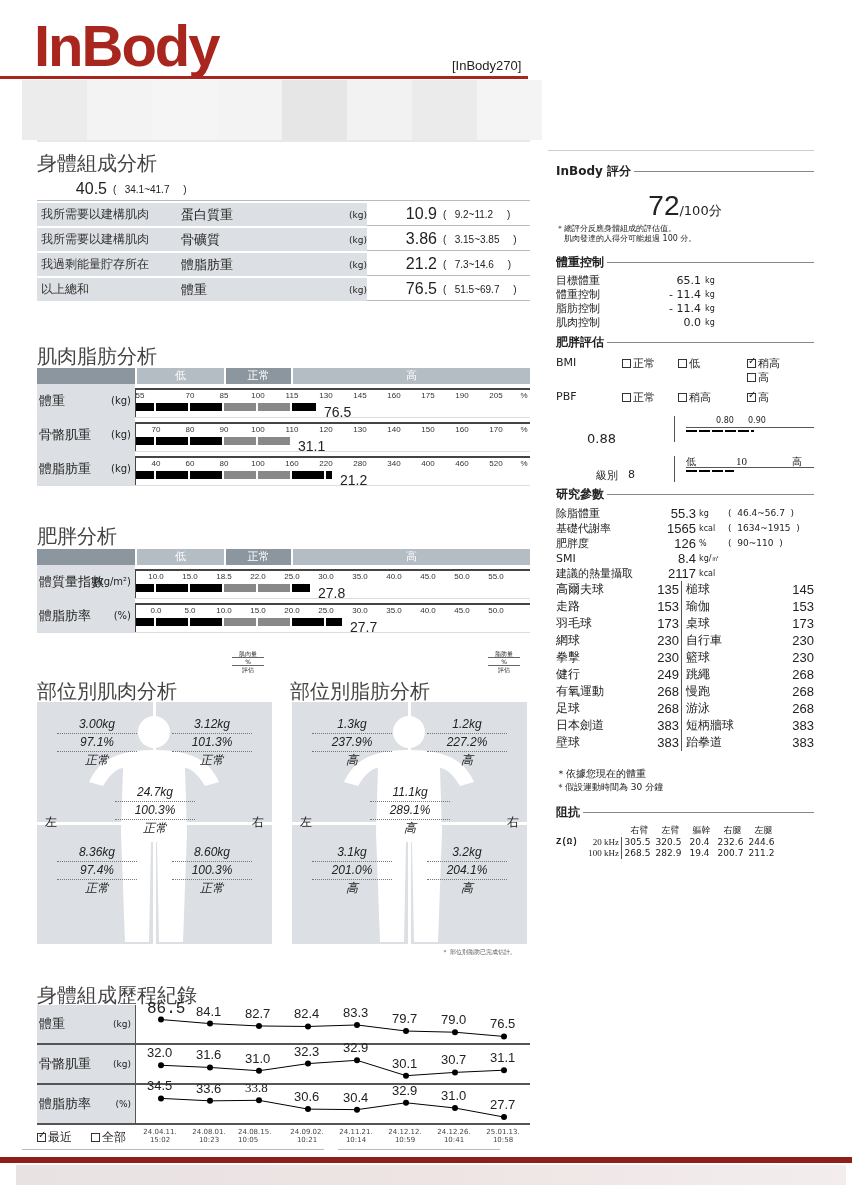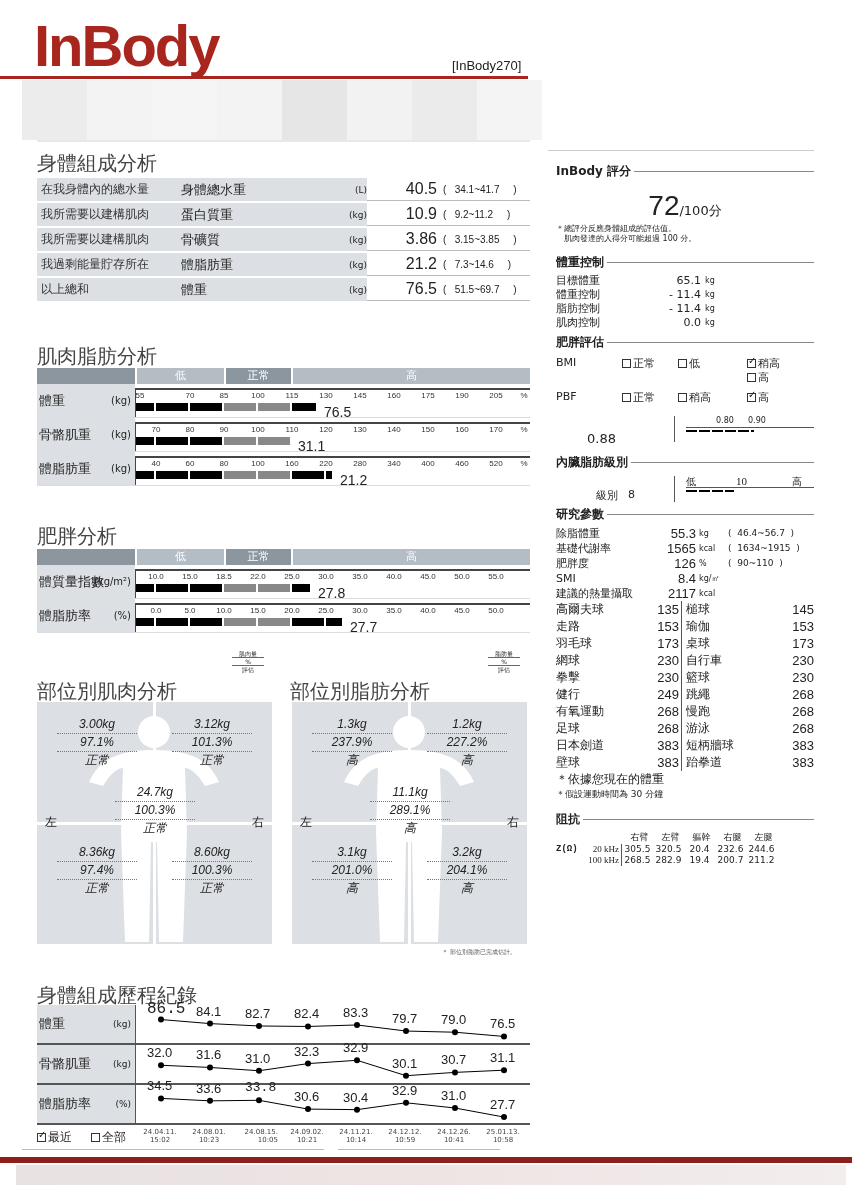--- a/index.html
+++ b/index.html
@@ -75,25 +75,20 @@
     <div style="background:#f2f2f2"></div>
     <div style="background:#ebebeb"></div>
     <div style="background:#f4f4f4"></div>
 </div>
 <div class="abs" style="left:37px;top:140px;width:493px;height:2px;background:#e8e8e8"></div>
 <div class="abs" style="left:548px;top:150px;width:266px;height:1px;background:#ccc"></div>
 
 <div class="abs sec-title" style="left:37px;top:150px">身體組成分析</div>
 <div class="abs bc-table" id="bc-table">
     <div class="bc-row">
-        <div class="l">
-        <span class="d1">在我身體內的總水量</span>
-        <span class="d2">身體總水重</span>
-        <span class="u">(L)</span>
-      </div>
         <div class="r">
         <span class="v">40.5</span>
         <span class="rg">(&nbsp;&nbsp; <span>34.1~41.7</span>&nbsp;&nbsp;&nbsp;&nbsp; )</span>
       </div>
       </div>
     <div class="bc-row">
         <div class="l">
         <span class="d1">我所需要以建構肌肉</span>
         <span class="d2">蛋白質重</span>
         <span class="u">(kg)</span>
@@ -474,40 +469,40 @@
           <circle cx="74" cy="15.849999999999994" r="3" fill="#000"></circle>
           <circle cx="123" cy="15.300000000000008" r="3" fill="#000"></circle>
           <circle cx="172" cy="24.099999999999994" r="3" fill="#000"></circle>
           <circle cx="221" cy="24.650000000000006" r="3" fill="#000"></circle>
           <circle cx="270" cy="17.775000000000006" r="3" fill="#000"></circle>
           <circle cx="319" cy="23" r="3" fill="#000"></circle>
           <circle cx="368" cy="32.075" r="3" fill="#000"></circle>
         </svg>
         <span style="position:absolute;left:11px;top:-6.625px;font-size:13px;font-family:'Liberation Sans',sans-serif">34.5</span>
         <span style="position:absolute;left:60px;top:-4.150000000000006px;font-size:13px;font-family:'Liberation Sans',sans-serif">33.6</span>
-        <span style="position:absolute;left:109px;top:-4.699999999999992px;font-size:13px;font-family:Liberation Mono, monospace">33.8</span>
+        <span style="position:absolute;left:109px;top:-4.699999999999992px;font-size:13px;font-family:Liberation Serif, serif">33.8</span>
         <span style="position:absolute;left:158px;top:4.099999999999994px;font-size:13px;font-family:'Liberation Sans',sans-serif">30.6</span>
         <span style="position:absolute;left:207px;top:4.650000000000006px;font-size:13px;font-family:'Liberation Sans',sans-serif">30.4</span>
         <span style="position:absolute;left:256px;top:-2.2249999999999943px;font-size:13px;font-family:'Liberation Sans',sans-serif">32.9</span>
         <span style="position:absolute;left:305px;top:3px;font-size:13px;font-family:'Liberation Sans',sans-serif">31.0</span>
         <span style="position:absolute;left:354px;top:12.075000000000003px;font-size:13px;font-family:'Liberation Sans',sans-serif">27.7</span>
       </div>
       </div>
     <div style="position:relative;height:24px">
      <span style="position:absolute;left:0;top:4px;font-size:12px"><i class="chk on"></i><span>最近</span></span>
      <span style="position:absolute;left:54px;top:4px;font-size:12px"><i class="chk"></i><span>全部</span></span>
      <div style="position:absolute;left:103px;width:40px;text-align:center;font-size:7px;line-height:8px;color:#444;top:3px">
         <div>24.04.11.</div>
         <div>15:02</div>
       </div>
       <div style="position:absolute;left:152px;width:40px;text-align:center;font-size:7px;line-height:8px;color:#444;top:3px">
         <div>24.08.01.</div>
         <div>10:23</div>
       </div>
-      <div style="position:absolute;left:201px;width:40px;text-align:right;font-size:7px;line-height:8px;color:#444;top:3px">
+      <div style="position:absolute;left:201px;width:40px;text-align:left;font-size:7px;line-height:8px;color:#444;top:3px">
         <div>24.08.15.</div>
         <div>10:05</div>
       </div>
       <div style="position:absolute;left:250px;width:40px;text-align:center;font-size:7px;line-height:8px;color:#444;top:3px">
         <div>24.09.02.</div>
         <div>10:21</div>
       </div>
       <div style="position:absolute;left:299px;width:40px;text-align:center;font-size:7px;line-height:8px;color:#444;top:3px">
         <div>24.11.21.</div>
         <div>10:14</div>
@@ -583,24 +578,20 @@
 
   <div style="position:relative;height:40px">
     <span style="position:absolute;left:31px;top:17px;font-size:13px">0.88</span>
     <div style="position:absolute;left:118px;top:2px;width:1px;height:26px;background:#555"></div>
     <span style="position:absolute;left:160px;top:2px;font-size:8px">0.80</span>
     <span style="position:absolute;left:192px;top:2px;font-size:8px">0.90</span>
     <div style="position:absolute;left:130px;top:13px;width:128px;height:1px;background:#555"></div>
     <div style="position:absolute;left:130px;top:16px;width:68px;height:2px;background:repeating-linear-gradient(90deg,#000 0 11px,#fff 11px 13px)"></div>
   </div>
 
-  <div class="rc-head">
-      <span>內臟脂肪級別</span>
-      <span class="line"></span>
-    </div>
   <div style="position:relative;height:32px">
     <span style="position:absolute;left:40px;top:14px">級別</span>
     <span style="position:absolute;left:72px;top:14px">8</span>
     <div style="position:absolute;left:118px;top:2px;width:1px;height:26px;background:#555"></div>
     <span style="position:absolute;left:130px;top:1px;font-size:10px">低</span>
     <span style="position:absolute;left:180px;top:1px;font-size:11px;font-family:'Liberation Serif',serif">10</span>
     <span style="position:absolute;left:236px;top:1px;font-size:10px">高</span>
     <div style="position:absolute;left:130px;top:13px;width:128px;height:1px;background:#555"></div>
     <div style="position:absolute;left:130px;top:16px;width:48px;height:2px;background:repeating-linear-gradient(90deg,#000 0 11px,#fff 11px 13px)"></div>
   </div>
@@ -719,21 +710,21 @@
         <div class="kv" style="line-height:17px;font-size:12px">
           <span style="flex:1">短柄牆球</span>
           <span style="font-size:13px;font-family:'Liberation Sans',sans-serif">383</span>
         </div>
         <div class="kv" style="line-height:17px;font-size:12px">
           <span style="flex:1">跆拳道</span>
           <span style="font-size:13px;font-family:'Liberation Sans',sans-serif">383</span>
         </div>
       </div>
     </div>
-  <div style="font-size:12px;margin-top:0">＊依據您現在的體重</div>
+  <div style="font-size:10px;margin-top:16px">＊依據您現在的體重</div>
   <div style="font-size:9px">＊假設運動時間為 30 分鐘</div>
 
   <div class="rc-head" style="margin-top:10px">
       <span>阻抗</span>
       <span class="line"></span>
     </div>
   <div id="imp-table">
       <div style="font-size:9px;padding-left:68px"><span style="width:31px;text-align:center;display:inline-block">右臂</span><span style="width:31px;text-align:center;display:inline-block">左臂</span><span style="width:31px;text-align:center;display:inline-block">軀幹</span><span style="width:31px;text-align:center;display:inline-block">右腿</span><span style="width:31px;text-align:center;display:inline-block">左腿</span></div>
       <div style="font-size:9px;display:flex;line-height:11px">
         <span style="width:30px;font-weight:bold;font-family:Liberation Mono, monospace">Z(Ω)</span>

